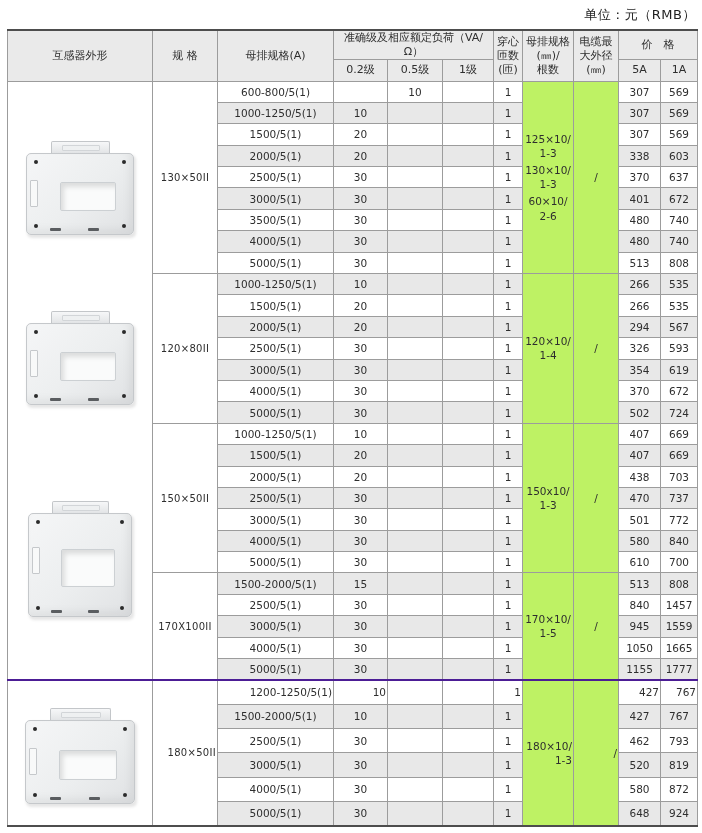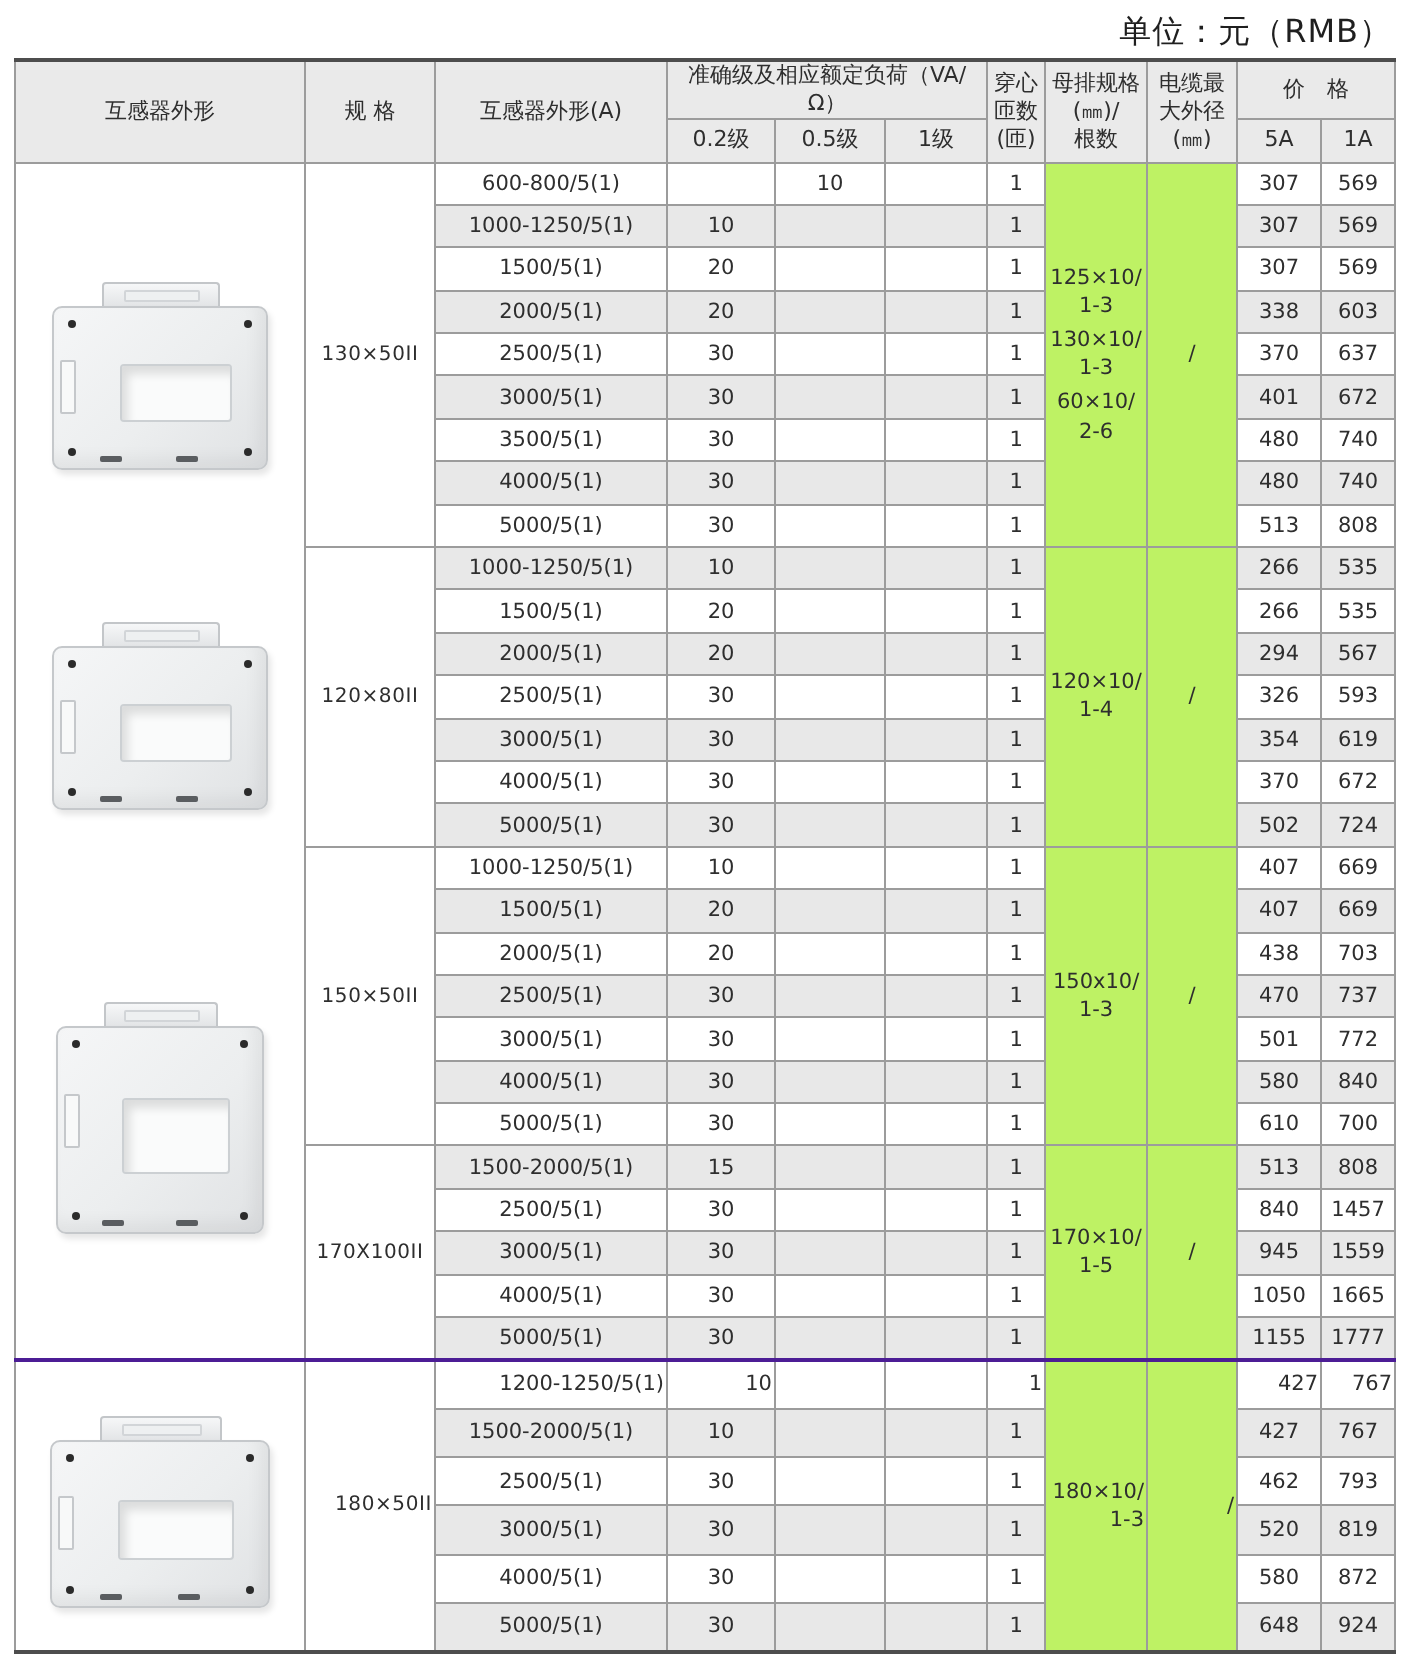--- a/index.html
+++ b/index.html
@@ -4,21 +4,21 @@
 <style>
   * { margin:0; padding:0; box-sizing:border-box; }
   html,body { background:#ffffff; }
   body {
     width:702px; height:833px; position:relative; overflow:hidden;
     font-family:"DejaVu Sans","Liberation Sans",sans-serif;
     color:#2e2e2e; -webkit-font-smoothing:antialiased;
   }
   .unit-label {
     position:absolute; top:6px; right:6px;
-    font-size:16px; color:#1f1f1f; letter-spacing:0.5px;
+    font-size:13px; color:#1f1f1f; letter-spacing:0.5px;
   }
   .tbl-wrap { position:absolute; left:7px; top:29px; }
   table {
     border-collapse:collapse; table-layout:fixed; width:690px;
     border-left:1px solid #9c9c9c; border-right:1px solid #9c9c9c;
     border-top:2.5px solid #4d4d4d; border-bottom:2.5px solid #4d4d4d;
   }
   th, td {
     border:1px solid #9c9c9c; text-align:center; vertical-align:middle;
     font-size:10.5px; font-weight:normal; padding:0 1px; overflow:hidden;
@@ -84,21 +84,21 @@
       <col style="width:29px">
         <col style="width:51px">
         <col style="width:45px">
       <col style="width:42px">
         <col style="width:37px">
     </colgroup>
     <thead>
       <tr class="h1">
         <th rowspan="2">互感器外形</th>
         <th rowspan="2">规 格</th>
-        <th rowspan="2">互感器外形(A)</th>
+        <th rowspan="2">母排规格(A)</th>
         <th colspan="3">准确级及相应额定负荷（VA/Ω）</th>
         <th rowspan="2"><span>穿心</span><br><span>匝数</span><br><span>(匝)</span></th>
         <th rowspan="2"><span>母排规格</span><br><span>(㎜)/</span><br><span>根数</span></th>
         <th rowspan="2"><span>电缆最</span><br><span>大外径</span><br><span>(㎜)</span></th>
         <th colspan="2">价　格</th>
       </tr>
       <tr class="h2">
         <th>0.2级</th>
         <th>0.5级</th>
         <th>1级</th>

